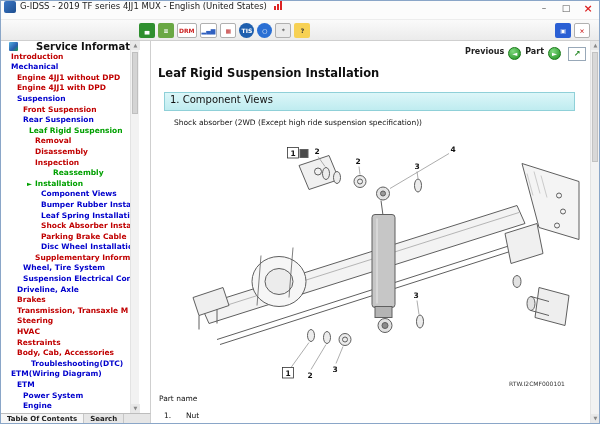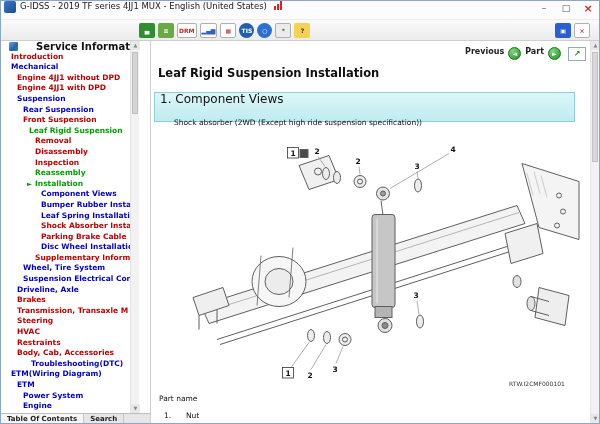--- a/index.html
+++ b/index.html
@@ -43,21 +43,21 @@
   #side-tabs{position:absolute;left:0;top:412px;width:150px;height:12px;background:#e6e6e6;border-top:1px solid #bdbdbd;border-right:1px solid #cfcfcf;display:flex;align-items:center}
   .side-tab{font-size:7px;font-weight:700;color:#222;padding:0 6px;height:100%;line-height:11px;border-right:1px solid #c6c6c6;cursor:default}
   .side-tab.active{background:#f6f6f6}
 
   
   #content{position:absolute;left:150px;top:40px;right:0;bottom:0;background:#fff}
   #nav-row{position:absolute;top:6px;right:38px;display:flex;gap:4px;font-size:8px;font-weight:700;color:#222}
   .nav-ball{width:13px;height:13px;border-radius:50%;background:radial-gradient(circle at 35% 30%,#7ed87e,#1f8f1f);border:1px solid #187818;color:#fff;font-size:6.5px;line-height:12px;text-align:center;cursor:default}
   #new-win{position:absolute;top:6px;right:13px;width:18px;height:14px;border:1px solid #98a8b8;background:#fff;color:#2a8a2a;font-size:8px;font-weight:700;text-align:center;line-height:12px;cursor:default}
   #page-title{position:absolute;left:7px;top:25px;font-size:11.5px;font-weight:700;color:#101010}
-  #section-bar{position:absolute;left:3px;right:24px;top:51px;height:30px;background:linear-gradient(#dcf6f8,#bfecf0);border:1px solid #8fd0d8;font-size:12px;line-height:13px;padding-left:5px;color:#111}
+  #section-bar{position:absolute;left:13px;right:24px;top:51px;height:19px;background:linear-gradient(#dcf6f8,#bfecf0);border:1px solid #8fd0d8;font-size:10px;line-height:13px;padding-left:5px;color:#111}
   #caption{position:absolute;left:23px;top:77px;font-size:7.5px;color:#111}
   #diagram{position:absolute;left:36px;top:94px;width:400px;height:256px}
   #parts-header{position:absolute;left:8px;top:353px;font-size:7.5px;color:#111}
   #parts-rows{position:absolute;left:13px;top:369px;font-size:7.5px;color:#111}
   .part-row{height:11px;line-height:11px}
   .part-row .pn{display:inline-block;width:22px}
   
   #content-scroll{position:absolute;right:0;top:0;width:9px;bottom:0;background:#f2f2f2;border-left:1px solid #e3e3e3}
   #content-thumb{position:absolute;left:1px;right:1px;top:11px;height:110px;background:#d8d8d8;border:1px solid #c2c2c2}
 </style>
@@ -104,27 +104,27 @@
       <div id="tree-root">
         <span class="svc-icon"></span>
         <span>Service Information</span>
       </div>
       <div id="tree-items">
           <div class="tree-item c-red" style="padding-left: 10px;"><span>Introduction</span></div>
           <div class="tree-item c-blue" style="padding-left: 10px;"><span>Mechanical</span></div>
           <div class="tree-item c-red" style="padding-left: 16px;"><span>Engine 4JJ1 without DPD</span></div>
           <div class="tree-item c-red" style="padding-left: 16px;"><span>Engine 4JJ1 with DPD</span></div>
           <div class="tree-item c-blue" style="padding-left: 16px;"><span>Suspension</span></div>
+          <div class="tree-item c-red" style="padding-left: 22px;"><span>Front Suspension</span></div>
           <div class="tree-item c-blue" style="padding-left: 22px;"><span>Rear Suspension</span></div>
-          <div class="tree-item c-red" style="padding-left: 22px;"><span>Front Suspension</span></div>
           <div class="tree-item c-green" style="padding-left: 28px;"><span>Leaf Rigid Suspension</span></div>
           <div class="tree-item c-red" style="padding-left: 34px;"><span>Removal</span></div>
           <div class="tree-item c-red" style="padding-left: 34px;"><span>Disassembly</span></div>
           <div class="tree-item c-red" style="padding-left: 34px;"><span>Inspection</span></div>
-          <div class="tree-item c-green" style="padding-left: 34px;"><span>Reassembly</span></div>
+          <div class="tree-item c-green" style="padding-left: 52px;"><span>Reassembly</span></div>
           <div class="tree-item c-green" style="padding-left: 34px;"><span class="arrow" style="left: 26px;">►</span><span>Installation</span></div>
           <div class="tree-item c-blue" style="padding-left: 40px;"><span>Component Views</span></div>
           <div class="tree-item c-blue" style="padding-left: 40px;"><span>Bumper Rubber Insta</span></div>
           <div class="tree-item c-blue" style="padding-left: 40px;"><span>Leaf Spring Installati</span></div>
           <div class="tree-item c-red" style="padding-left: 40px;"><span>Shock Absorber Insta</span></div>
           <div class="tree-item c-red" style="padding-left: 40px;"><span>Parking Brake Cable</span></div>
           <div class="tree-item c-blue" style="padding-left: 40px;"><span>Disc Wheel Installatio</span></div>
           <div class="tree-item c-red" style="padding-left: 34px;"><span>Supplementary Informati</span></div>
           <div class="tree-item c-blue" style="padding-left: 22px;"><span>Wheel, Tire System</span></div>
           <div class="tree-item c-blue" style="padding-left: 22px;"><span>Suspension Electrical Con</span></div>

